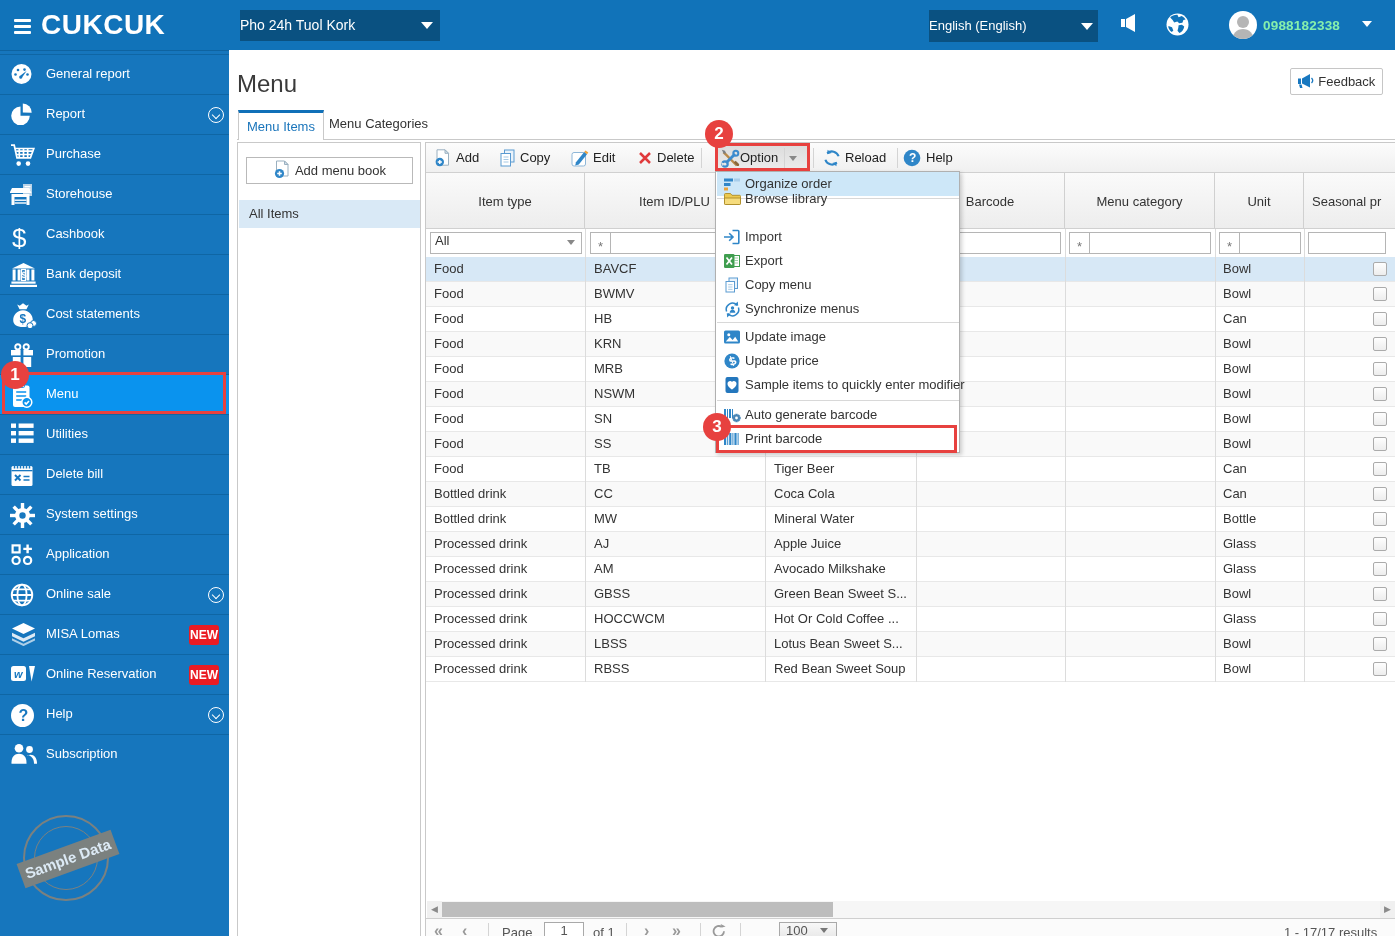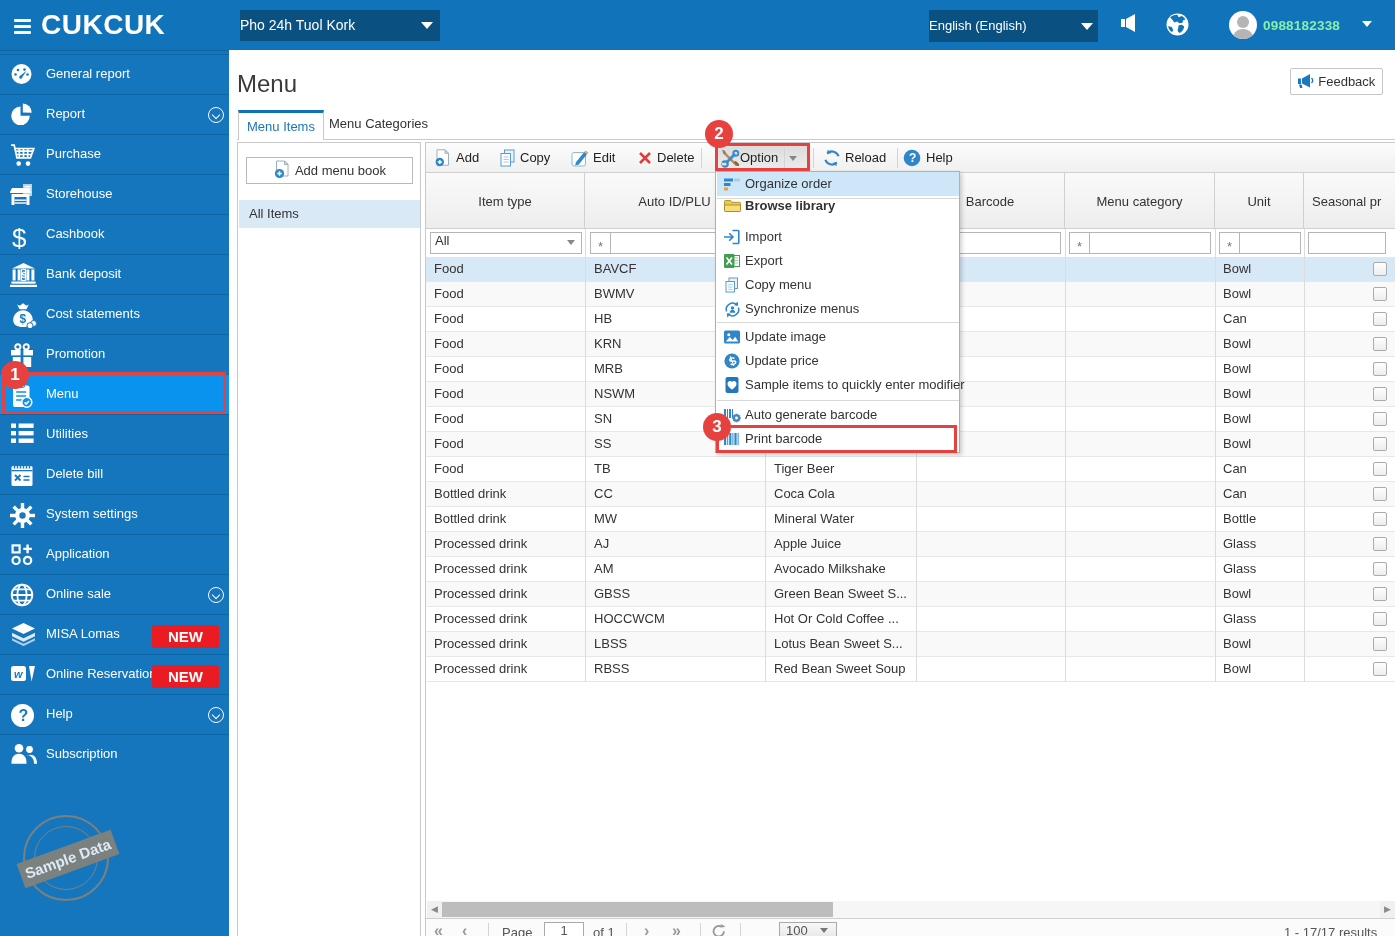--- a/index.html
+++ b/index.html
@@ -12,21 +12,21 @@
 .selbox{position:absolute;background:#0a5181;color:#fff;font-size:14px;line-height:30px;}
 .caretw{position:absolute;width:0;height:0;border-left:6px solid transparent;border-right:6px solid transparent;border-top:7px solid #fff}
 
 #sidebar{position:absolute;left:0;top:50px;width:229px;height:886px;background:#1676bd;border-top:1px solid #0e63a0}
 .sitem{position:relative;height:40px;border-top:1px solid #0f66a4;color:#fff;font-size:13px}
 .sitem .lbl{position:absolute;left:46px;top:11px}
 .sitem .ic{position:absolute;left:10px;top:8px;width:26px;height:24px;text-align:center}
 .sitem.sel{background:#0a93ee}
 .chev{position:absolute;right:5px;top:12px;width:16px;height:16px;border:1.5px solid #fff;border-radius:50%}
 .chev:after{content:"";position:absolute;left:4px;top:3.5px;width:5px;height:5px;border-right:1.6px solid #fff;border-bottom:1.6px solid #fff;transform:rotate(45deg)}
-.new{position:absolute;right:10px;top:10px;background:#ea1b23;color:#fff;font-weight:bold;font-size:15px;padding:3px 16px;border-radius:3px}
+.new{position:absolute;right:10px;top:10px;background:#ea1b23;color:#fff;font-weight:bold;font-size:12px;padding:3px 1px;border-radius:3px}
 
 #stamp{position:absolute;left:23px;top:764px;width:90px;height:90px;opacity:.85}
 #stamp .c1{position:absolute;left:0;top:0;width:86px;height:86px;border:2px solid #8d8375;border-radius:50%}
 #stamp .c2{position:absolute;left:11px;top:11px;width:64px;height:64px;border:1.5px solid #8d8375;border-radius:50%}
 #stamp .band{position:absolute;left:-5px;top:31px;width:100px;height:26px;background:#8d8375;transform:rotate(-20deg);color:#fff;font-weight:bold;font-size:15px;text-align:center;line-height:26px}
 .tic{position:absolute;top:6px}
 .ic svg,.tic svg,.dic svg{display:block}
 
 #title{position:absolute;left:237px;top:70px;font-size:24px;color:#3a3a3a}
 #fbbtn{position:absolute;left:1290px;top:68px;width:93px;height:27px;border:1px solid #c6c6c6;border-radius:2px;background:#fff;line-height:25px;text-align:center;color:#333}
@@ -451,21 +451,21 @@
           <circle cx="9" cy="9" r="8.3" fill="#2f86c8"></circle>
           <text x="6" y="13.4" font-size="12" font-weight="bold" fill="#fff">?</text>
         </svg>
       </span>
       <div class="tbtn" style="left:500px">Help</div>
   </div>
   <div class="hcell" style="left:0;width:159px">
       <span>Item type</span>
     </div>
   <div class="hcell" style="left:159px;width:180px">
-      <span>Auto ID/PLU</span>
+      <span>Item ID/PLU</span>
     </div>
   <div class="hcell" style="left:339px;width:151px">
       <span>Item name</span>
     </div>
   <div class="hcell" style="left:490px;width:149px">
       <span>Barcode</span>
     </div>
   <div class="hcell" style="left:639px;width:150px">
       <span>Menu category</span>
     </div>
@@ -654,21 +654,21 @@
         <svg width="16" height="16" viewBox="0 0 16 16">
           <rect x="0" y="2.5" width="9" height="3" fill="#2f86c8"></rect>
           <rect x="10" y="2.5" width="6" height="3" fill="#a8cdea"></rect>
           <rect x="0" y="7" width="6.5" height="3" fill="#2f86c8"></rect>
           <rect x="0" y="11.5" width="4" height="3" fill="#e8a33d"></rect>
         </svg>
       </span>
       <span class="dtx">Organize order</span>
     </div>
     <div class="dsep" style="top:26px"></div>
-    <div class="ditem" style="top:22px;font-weight:bold;">
+    <div class="ditem" style="top:15px;">
       <span class="dic" id="d-lib">
         <svg width="17" height="16" viewBox="0 0 17 16">
           <path d="M.5 3.5c0-.6.4-1 1-1h5l1.5 1.8h7.5c.6 0 1 .4 1 1v7.2c0 .6-.4 1-1 1h-14c-.6 0-1-.4-1-1z" fill="#ecc94f" stroke="#ab8b28" stroke-width=".9"></path>
           <path d="M.5 7h16v5.5c0 .6-.4 1-1 1h-14c-.6 0-1-.4-1-1z" fill="#f6dc7d" stroke="#ab8b28" stroke-width=".9"></path>
         </svg>
       </span>
       <span class="dtx">Browse library</span>
     </div>
     <div class="ditem" style="top:53px;">
       <span class="dic" id="d-imp">

